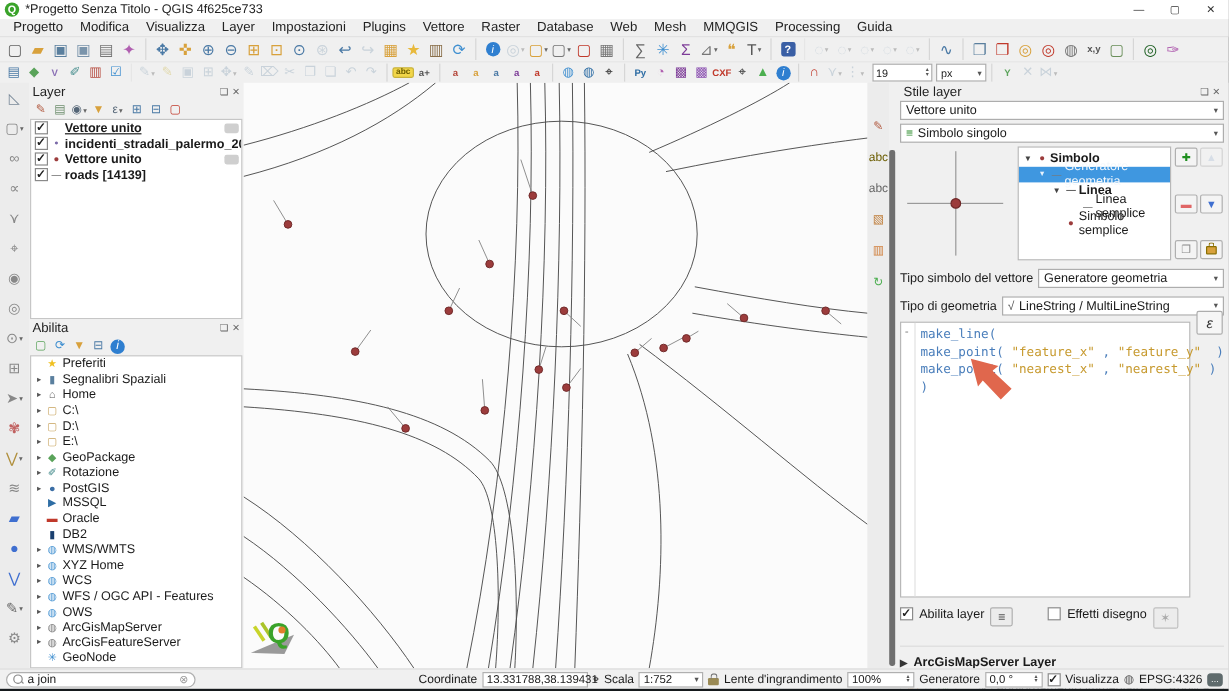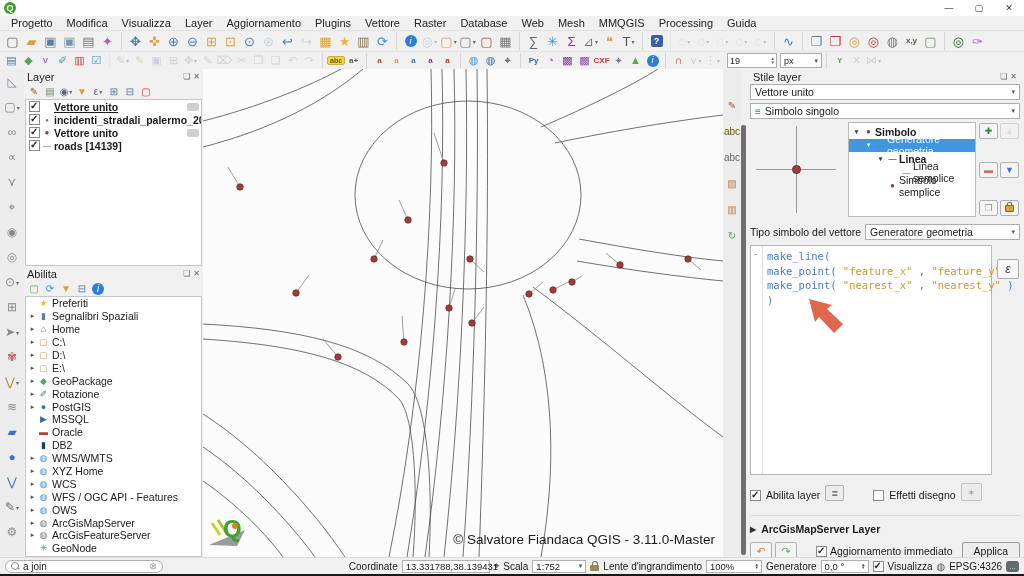--- a/index.html
+++ b/index.html
@@ -97,21 +97,21 @@
   .frow{display:flex;align-items:center;margin-top:7px;gap:4px;font-size:10.5px;}
   .frow .combo{flex:1;}
   .expr{position:relative;margin-top:5px;margin-right:28px;height:230px;background:#fff;border:1px solid #b8b8b8;font-family:"DejaVu Sans Mono",monospace;font-size:10.5px;padding:3px 3px 3px 16px;box-sizing:border-box;}
   .expr::before{content:"";position:absolute;left:11px;top:0;bottom:0;border-left:1px solid #e2e2e2;}
   .foldmark{position:absolute;left:2px;top:3px;font-size:9px;color:#777;}
   .expr .fn,.expr .pl{color:#4a7ebb;}
   .expr .str{color:#c79a2f;}
   .expr div{line-height:14.5px;white-space:pre;}
   .epsbtn{position:absolute;right:5px;top:190px;width:20px;height:18px;border:1px solid #adadad;background:#f6f6f6;border-radius:2px;display:flex;align-items:center;justify-content:center;font-size:12px;font-style:italic;color:#333;}
   .annoarrow{position:absolute;left:64px;top:226px;}
-  .optrow{display:flex;align-items:flex-end;margin-top:8px;gap:5px;font-size:10.5px;}
+  .optrow{display:flex;align-items:flex-start;margin-top:8px;gap:5px;font-size:10.5px;}
   .ddbtn{width:17px;height:14px;border:1px solid #b0b0b0;background:#ececec;border-radius:2px;display:flex;align-items:center;justify-content:center;font-size:8px;color:#555;}
   .starbtn{width:19px;height:16px;border:1px solid #c0c0c0;background:#ececec;border-radius:2px;display:flex;align-items:center;justify-content:center;font-size:10px;color:#aaa;}
   .visrow{margin-top:14px;display:flex;align-items:center;gap:5px;font-weight:bold;font-size:10.5px;border-top:1px solid #ddd;padding-top:7px;}
   .visrow .arr{font-size:8px;color:#333;}
   .applyrow{display:flex;align-items:center;margin-top:7px;gap:3px;font-size:10.5px;}
   .histbtn{width:20px;height:16px;border:1px solid #b0b0b0;background:#f4f4f4;border-radius:2px;display:flex;align-items:center;justify-content:center;font-size:11px;}
   .applybtn{margin-left:6px;border:1px solid #9a9a9a;background:#ececec;border-radius:2px;padding:2px 11px;font-size:10.5px;}
   .spacer{margin-left:auto;}
   
   .statusbar{left:0;top:557px;width:1024px;height:17px;display:flex;align-items:center;padding:0 5px;box-sizing:border-box;gap:4px;font-size:10px;background:#f0f0f0;border-top:1px solid #dcdcdc;}
@@ -132,38 +132,39 @@
   .bubblei{width:13px;height:11px;background:#5f6b6d;border-radius:3px;color:#fff;font-size:7px;display:flex;align-items:center;justify-content:center;}
   .bottomedge{left:0;top:574px;width:1024px;height:2px;background:#15191c;}
 </style>
 </head>
 <body>
 
 <div id="app">
 
   <div class="abs titlebar">
     <span class="qlogo">Q</span>
+    <span class="wintitle">*Progetto Senza Titolo - QGIS 4f625ce733</span>
     <span class="winctl">
       <span class="winbtn">—</span>
       <span class="winbtn">▢</span>
       <span class="winbtn">✕</span>
     </span>
   </div>
 
   <div class="abs menubar">
 
       <span class="mitem">Progetto</span>
 
       <span class="mitem">Modifica</span>
 
       <span class="mitem">Visualizza</span>
 
       <span class="mitem">Layer</span>
 
-      <span class="mitem">Aggiornamento</span>
+      <span class="mitem">Impostazioni</span>
 
       <span class="mitem">Plugins</span>
 
       <span class="mitem">Vettore</span>
 
       <span class="mitem">Raster</span>
 
       <span class="mitem">Database</span>
 
       <span class="mitem">Web</span>
@@ -925,21 +926,20 @@
       </svg>
     <div class="watermark">
       <svg width="52" height="34">
         <polygon points="2,32 38,17 30,33" fill="#9a9a9a"></polygon>
         <line x1="5" y1="10" x2="13" y2="22" stroke="#c8d42a" stroke-width="3"></line>
         <line x1="11" y1="7" x2="19" y2="19" stroke="#aac42a" stroke-width="3"></line>
         <text x="16" y="24" font-size="24" font-weight="bold" fill="#3aa32a" font-family="Liberation Sans, sans-serif">Q</text>
         <circle cx="28" cy="13" r="3" fill="#e07f2a"></circle>
       </svg>
     </div>
-    <div class="attribution">© Salvatore Fiandaca QGIS - 3.11.0-Master</div>
   </div>
 
   <div class="abs rightstrip">
 
       <span class="tbi">
         <span class="g" style="color: rgb(176, 86, 60);">✎</span>
       </span>
 
       <span class="tbi">
         <span class="g tagy" style="color: rgb(107, 93, 0);">abc</span>
@@ -1051,20 +1051,28 @@
     </div>
 
     <div class="frow">
       <span>Tipo simbolo del vettore</span>
       <div class="combo">
         <span>Generatore geometria</span>
         <span class="ddarr">▾</span>
       </div>
     </div>
 
+    <div class="frow">
+      <span>Tipo di geometria</span>
+      <div class="combo">
+        <span class="cico" style="color:#555">√</span>
+        <span>LineString / MultiLineString</span>
+        <span class="ddarr">▾</span>
+      </div>
+    </div>
 
     <div class="expr">
       <span class="foldmark">-</span>
       <div><div><span class="fn">make_line(</span></div><div><span class="fn">make_point( </span><span class="str">"feature_x"</span><span class="pl"> , </span><span class="str">"feature_y"</span><span class="pl">  ) ,</span></div><div><span class="fn">make_point( </span><span class="str">"nearest_x"</span><span class="pl"> , </span><span class="str">"nearest_y"</span><span class="pl"> )</span></div><div><span class="pl">)</span></div></div>
     </div>
     <div class="epsbtn">ε</div>
 
     <div class="annoarrow">
       <svg width="42" height="42">
           <polygon points="4,4 27,10 22,14 38,29 29,38 14,22 10,27" fill="#e0674d"></polygon>

